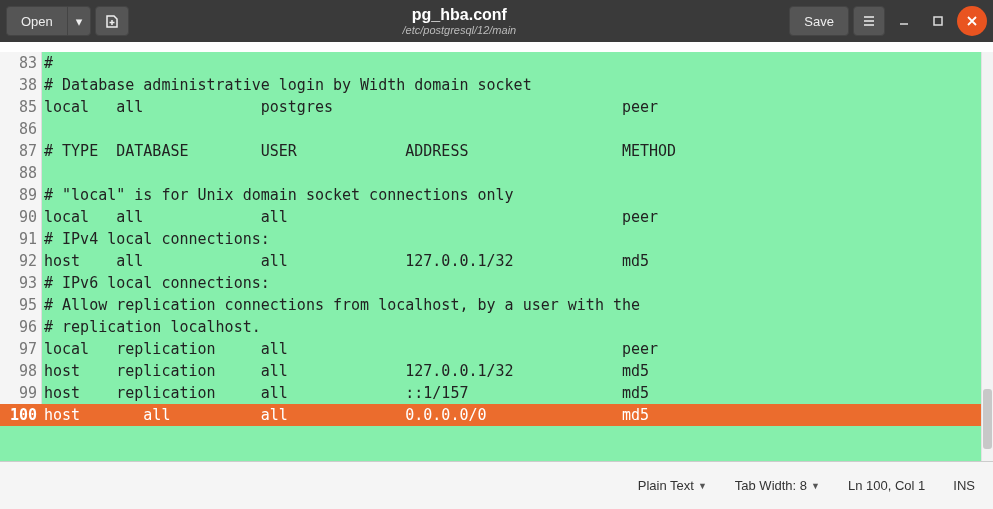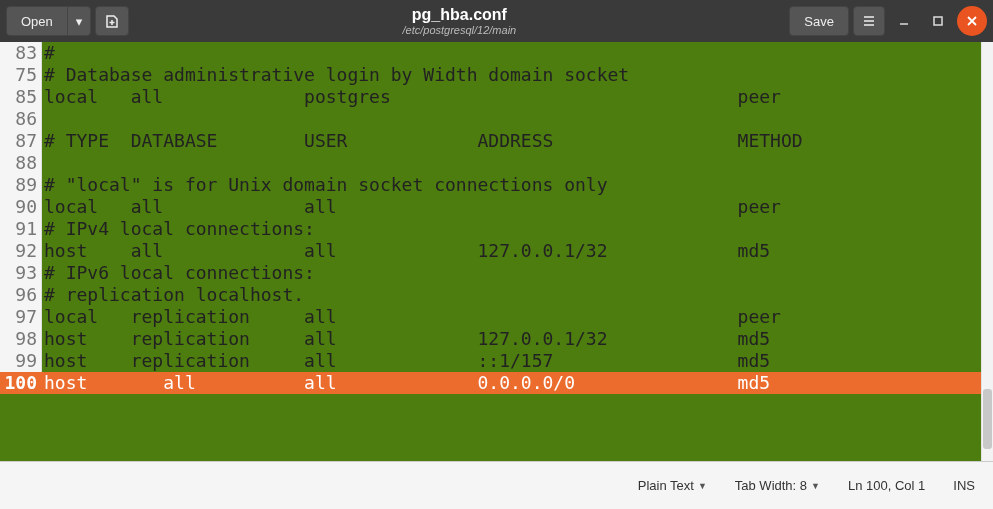--- a/index.html
+++ b/index.html
@@ -53,26 +53,27 @@
       align-items: center; justify-content: center;
       border-radius: 50%;
       cursor: pointer;
     }
     .winbtn.close { background: #e95420; color: #fff; }
     .winbtn svg, .btn svg { display: block; }
     .editor {
       flex: 1;
       display: flex;
       font-family: "DejaVu Sans Mono","Consolas",monospace;
-      font-size: 18px;
+      font-size: 15px;
       line-height: 22px;
       overflow: hidden;
-      background: #4d7c0f;
+      background: #86efac;
       color: #222;
       position: relative;
+      margin-top: 10px;
     }
     .rows { flex: 1; }
     .row { display: flex; height: 22px; white-space: pre; }
     .gutter {
       width: 42px;
       text-align: right;
       padding-right: 4px;
       color: #777;
       background: #f5f5f5;
       border-right: 1px solid #ddd;
@@ -158,30 +159,31 @@
   <span class="winbtn close">
     <svg width="12" height="12" viewBox="0 0 12 12">
         <path stroke="#fff" stroke-width="1.8" d="M2 2l8 8M10 2l-8 8"></path>
       </svg>
   </span>
 </div>
 
 <div class="editor">
   <div class="rows" id="rows">
       <div class="row"><span class="gutter">83</span><span class="content">#</span></div>
-      <div class="row"><span class="gutter">75</span><span class="content"># Database administrative login by Width domain socket</span></div>
+      <div class="row"><span class="gutter">38</span><span class="content"># Database administrative login by Width domain socket</span></div>
       <div class="row"><span class="gutter">85</span><span class="content">local   all             postgres                                peer</span></div>
       <div class="row"><span class="gutter">86</span><span class="content"></span></div>
       <div class="row"><span class="gutter">87</span><span class="content"># TYPE  DATABASE        USER            ADDRESS                 METHOD</span></div>
       <div class="row"><span class="gutter">88</span><span class="content"></span></div>
       <div class="row"><span class="gutter">89</span><span class="content"># "local" is for Unix domain socket connections only</span></div>
       <div class="row"><span class="gutter">90</span><span class="content">local   all             all                                     peer</span></div>
       <div class="row"><span class="gutter">91</span><span class="content"># IPv4 local connections:</span></div>
       <div class="row"><span class="gutter">92</span><span class="content">host    all             all             127.0.0.1/32            md5</span></div>
       <div class="row"><span class="gutter">93</span><span class="content"># IPv6 local connections:</span></div>
+      <div class="row"><span class="gutter">95</span><span class="content"># Allow replication connections from localhost, by a user with the</span></div>
       <div class="row"><span class="gutter">96</span><span class="content"># replication localhost.</span></div>
       <div class="row"><span class="gutter">97</span><span class="content">local   replication     all                                     peer</span></div>
       <div class="row"><span class="gutter">98</span><span class="content">host    replication     all             127.0.0.1/32            md5</span></div>
       <div class="row"><span class="gutter">99</span><span class="content">host    replication     all             ::1/157                 md5</span></div>
       <div class="row selected"><span class="gutter bold">100</span><span class="content">host       all          all             0.0.0.0/0               md5</span></div>
     </div>
   <div class="scroll-track">
     <div class="scroll-thumb"></div>
   </div>
 </div>

